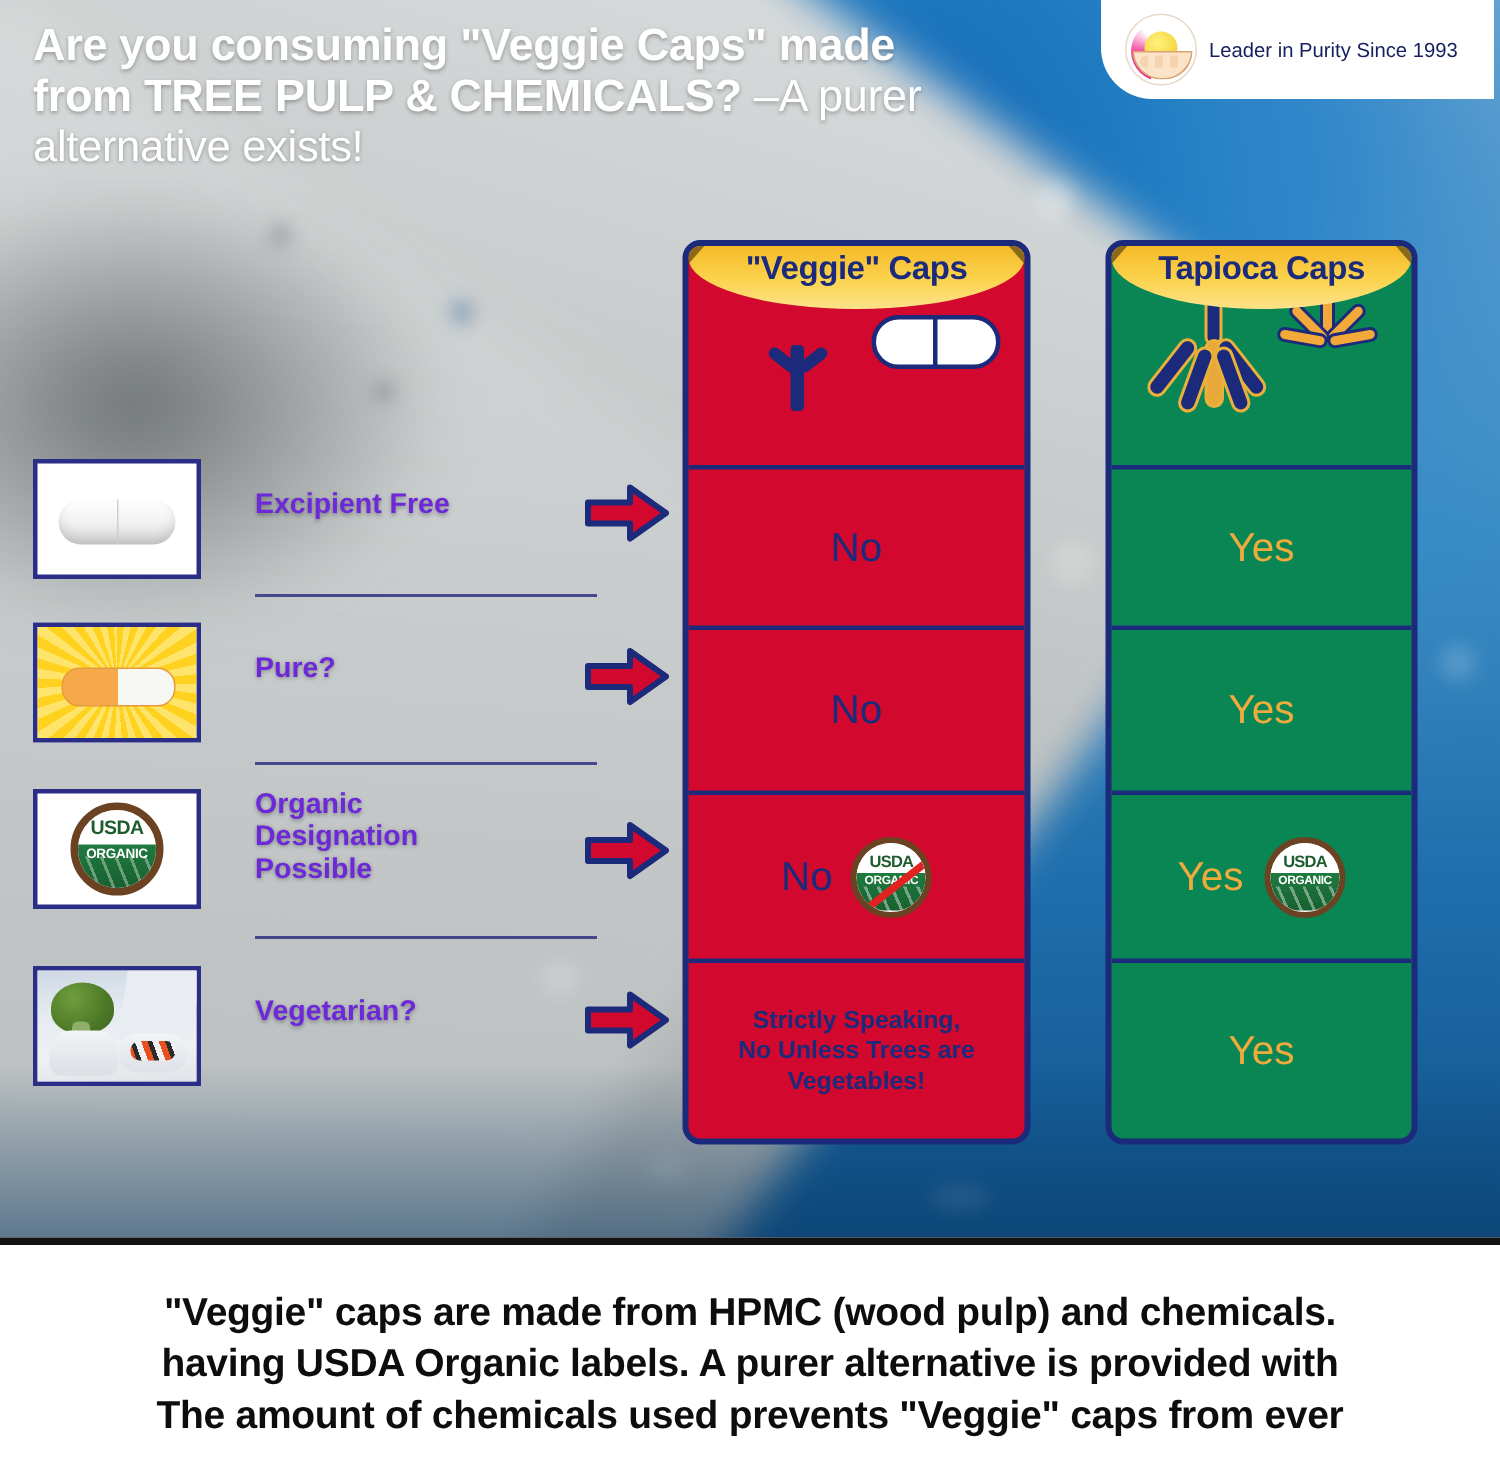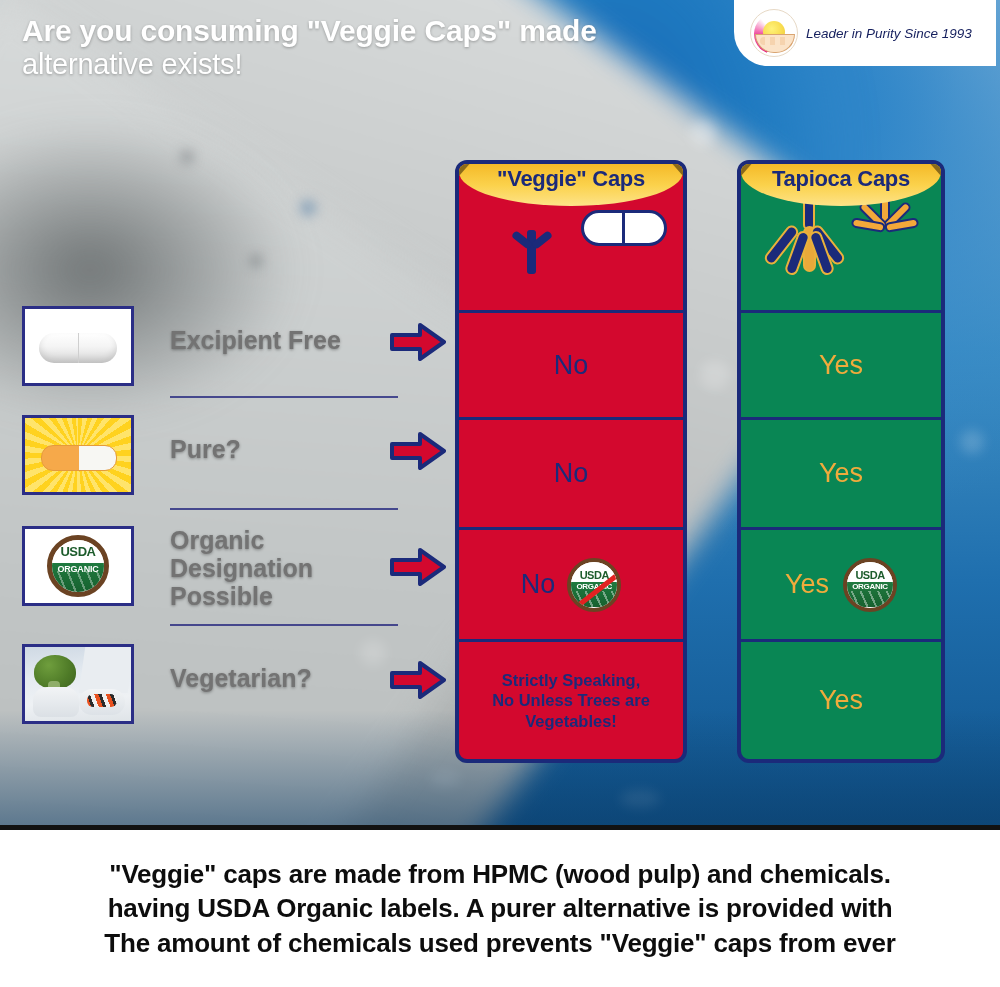--- a/index.html
+++ b/index.html
@@ -54,28 +54,28 @@
   .lm-sun{position:absolute;left:12px;top:11px;width:22px;height:22px;border-radius:50%;
     background:radial-gradient(circle at 40% 35%,#fff27a 0%,#f7d94a 60%,#e9c233 100%);}
   .lm-hand{position:absolute;left:4px;bottom:3px;width:38px;height:17px;
     background:#fbe3c8;border:1px solid #d9a471;border-radius:0 0 19px 19px;}
   .lm-hand:before{content:"";position:absolute;left:4px;top:2px;width:30px;height:8px;
     background:repeating-linear-gradient(90deg,#f6d3ae 0 5px,#fbe3c8 5px 10px);border-radius:4px;}
   .logo-txt{display:flex;flex-direction:column;justify-content:center;}
   .logo-name{font-family:"Liberation Serif", serif;font-weight:bold;font-size:24px;color:#1b2a7a;
     line-height:1;letter-spacing:-.3px;}
   .logo-name sup{font-size:9px;vertical-align:super;}
-  .logo-tag{font-size:13.5px;color:#16205e;line-height:1.1;margin-top:3px;font-style:italic;}
+  .logo-tag{font-size:13.5px;color:#16205e;line-height:1.1;margin-top:3px;}
 
   
   .rail{position:absolute;left:0;top:300px;width:450px;z-index:7;}
   .rail-row{position:absolute;left:0;width:450px;height:104px;}
   .thumb{position:absolute;left:22px;top:6px;width:112px;height:80px;background:#fff;
     border:3px solid #2b2e86;box-sizing:border-box;overflow:hidden;}
-  .rl-label{position:absolute;left:170px;color:#737373;font-weight:bold;font-size:25px;
+  .rl-label{position:absolute;left:170px;color:#6d28d9;font-weight:bold;font-size:19px;
     line-height:1.12;text-shadow:0 1px 3px rgba(0,0,0,.35);}
   .rl-div{position:absolute;left:170px;width:228px;height:2px;background:#2f3183;opacity:.85;}
   .arrow{position:absolute;width:56px;height:40px;}
 
   
   .cap-white{position:absolute;left:14px;top:24px;width:78px;height:30px;border-radius:16px;
     background:linear-gradient(180deg,#ffffff 0%,#f4f4f4 45%,#d8d8d8 100%);
     box-shadow:inset 0 -4px 7px rgba(0,0,0,.12);}
   .cap-white:after{content:"";position:absolute;left:39px;top:0;width:1px;height:30px;background:#cfcfcf;}
   .sunburst{position:absolute;inset:0;background:
@@ -202,20 +202,21 @@
     <div class="bokeh" style="left:300px;top:200px;width:16px;height:16px;background:rgba(60,110,160,.45);"></div>
     <div class="bokeh" style="left:180px;top:150px;width:14px;height:14px;background:rgba(90,95,100,.40);"></div>
     <div class="bokeh" style="left:250px;top:255px;width:12px;height:12px;background:rgba(70,75,80,.40);"></div>
     <div class="bokeh" style="left:430px;top:770px;width:30px;height:18px;background:rgba(255,255,255,.16);"></div>
     <div class="bokeh" style="left:620px;top:790px;width:40px;height:18px;background:rgba(255,255,255,.14);"></div>
     <div class="bg-bottomfade"></div>
   </div>
 
   <div class="headline">
     <div class="hl-l1">Are you consuming "Veggie Caps" made</div>
+    <div class="hl-l2"><span>from TREE PULP &amp; CHEMICALS?</span><span class="thin"> –A purer</span></div>
     <div class="hl-l3">alternative exists!</div>
   </div>
 
   <div class="logo-box">
     <div class="logo-mark">
       <div class="lm-arc"></div>
         <div class="lm-sun"></div>
         <div class="lm-hand"></div>
     </div>
     <div class="logo-txt">

